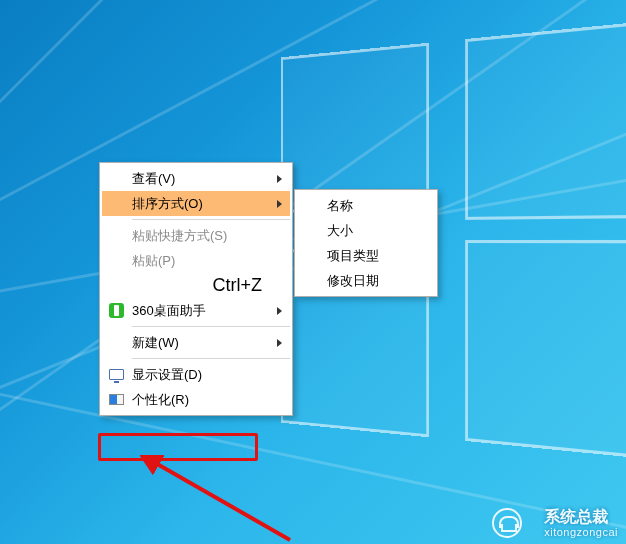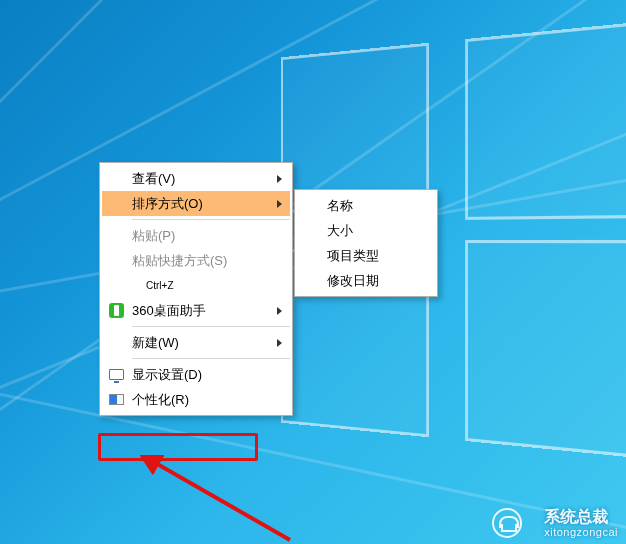--- a/index.html
+++ b/index.html
@@ -51,25 +51,26 @@
   .menu.sub  { left: 294px; top: 189px; width: 144px; }
 
   .item {
     display: flex;
     align-items: center;
     height: 25px;
     padding: 0 28px 0 30px;
     position: relative;
     color: #000;
     white-space: nowrap;
+    justify-content: flex-end;
   }
   .item.hover { background: #fdba74; }
   .item.disabled { color: #8a8a8a; }
   .item .label { flex: 1; }
-  .item .shortcut { color: #000; margin-left: 14px; font-size: 10px; }
+  .item .shortcut { color: #000; margin-left: 14px; font-size: 18px; }
   .sep { height: 1px; background: #d6d6d6; margin: 3px 0 3px 30px; }
 
   .arrow {
     position: absolute;
     right: 8px;
     top: 50%;
     transform: translateY(-50%);
     width: 0; height: 0;
     border-top: 4px solid transparent;
     border-bottom: 4px solid transparent;
@@ -159,24 +160,24 @@
   <div class="item">
     <span class="label">查看(V)</span>
     <span class="arrow"></span>
   </div>
   <div class="item hover">
     <span class="label">排序方式(O)</span>
     <span class="arrow"></span>
   </div>
   <div class="sep"></div>
   <div class="item disabled">
+    <span class="label">粘贴快捷方式(S)</span>
+  </div>
+  <div class="item disabled">
     <span class="label">粘贴(P)</span>
-  </div>
-  <div class="item disabled">
-    <span class="label">粘贴快捷方式(S)</span>
   </div>
   <div class="item">
     <span class="shortcut">Ctrl+Z</span>
   </div>
   <div class="item">
     <span class="icon-slot">
         <span class="icon-360"></span>
       </span>
     <span class="label">360桌面助手</span>
     <span class="arrow"></span>

